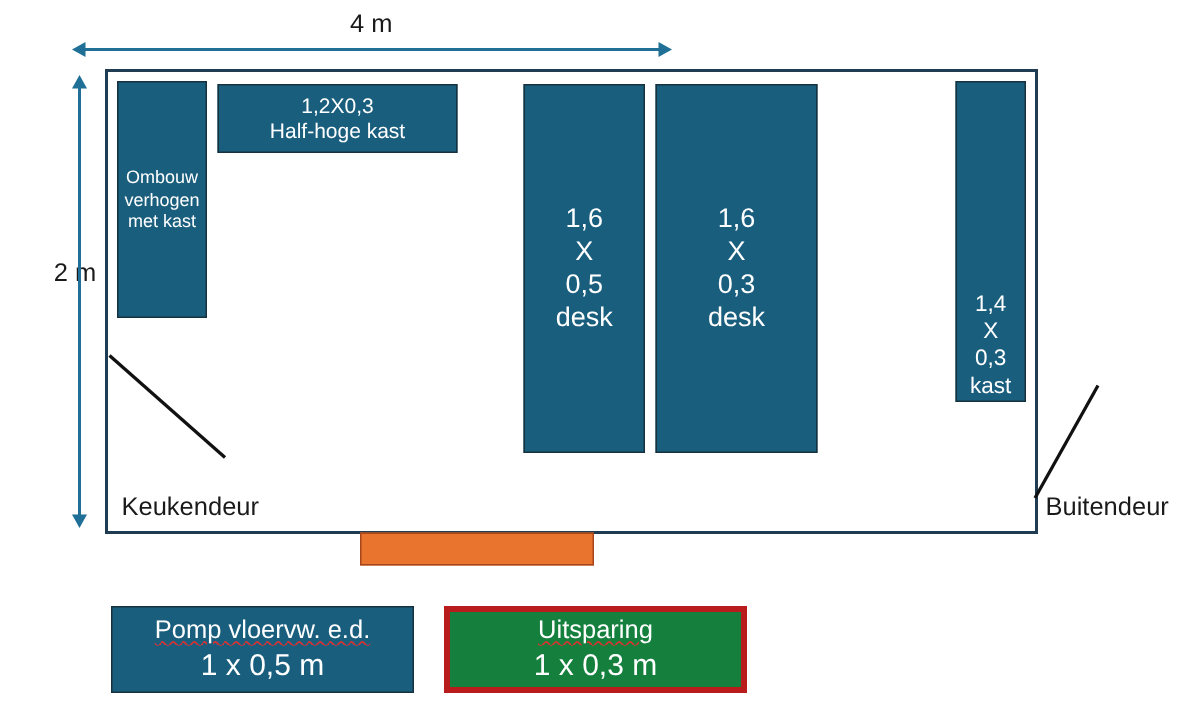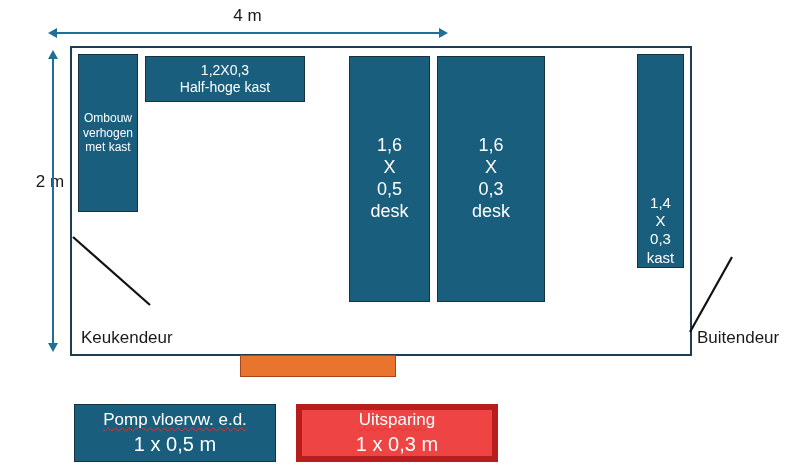--- a/index.html
+++ b/index.html
@@ -89,21 +89,21 @@
     display: flex;
     flex-direction: column;
     align-items: center;
     justify-content: center;
     color: #ffffff;
     text-align: center;
     line-height: 1.32;
     font-size: 17px;
   }
   .legend-blue   { background: #1a5e7e; border: 1px solid #16323f; }
-  .legend-orange { background: #ef4444; border: 6px solid #b91c1c; }
+  .legend-orange { background: #15803d; border: 4px solid #b91c1c; }
 
   
   .squiggle {
     text-decoration: underline wavy #e03030;
     text-decoration-thickness: 1px;
     text-underline-offset: 2px;
   }
   .legend-line2 { font-size: 20px; }
 </style>
 </head>

